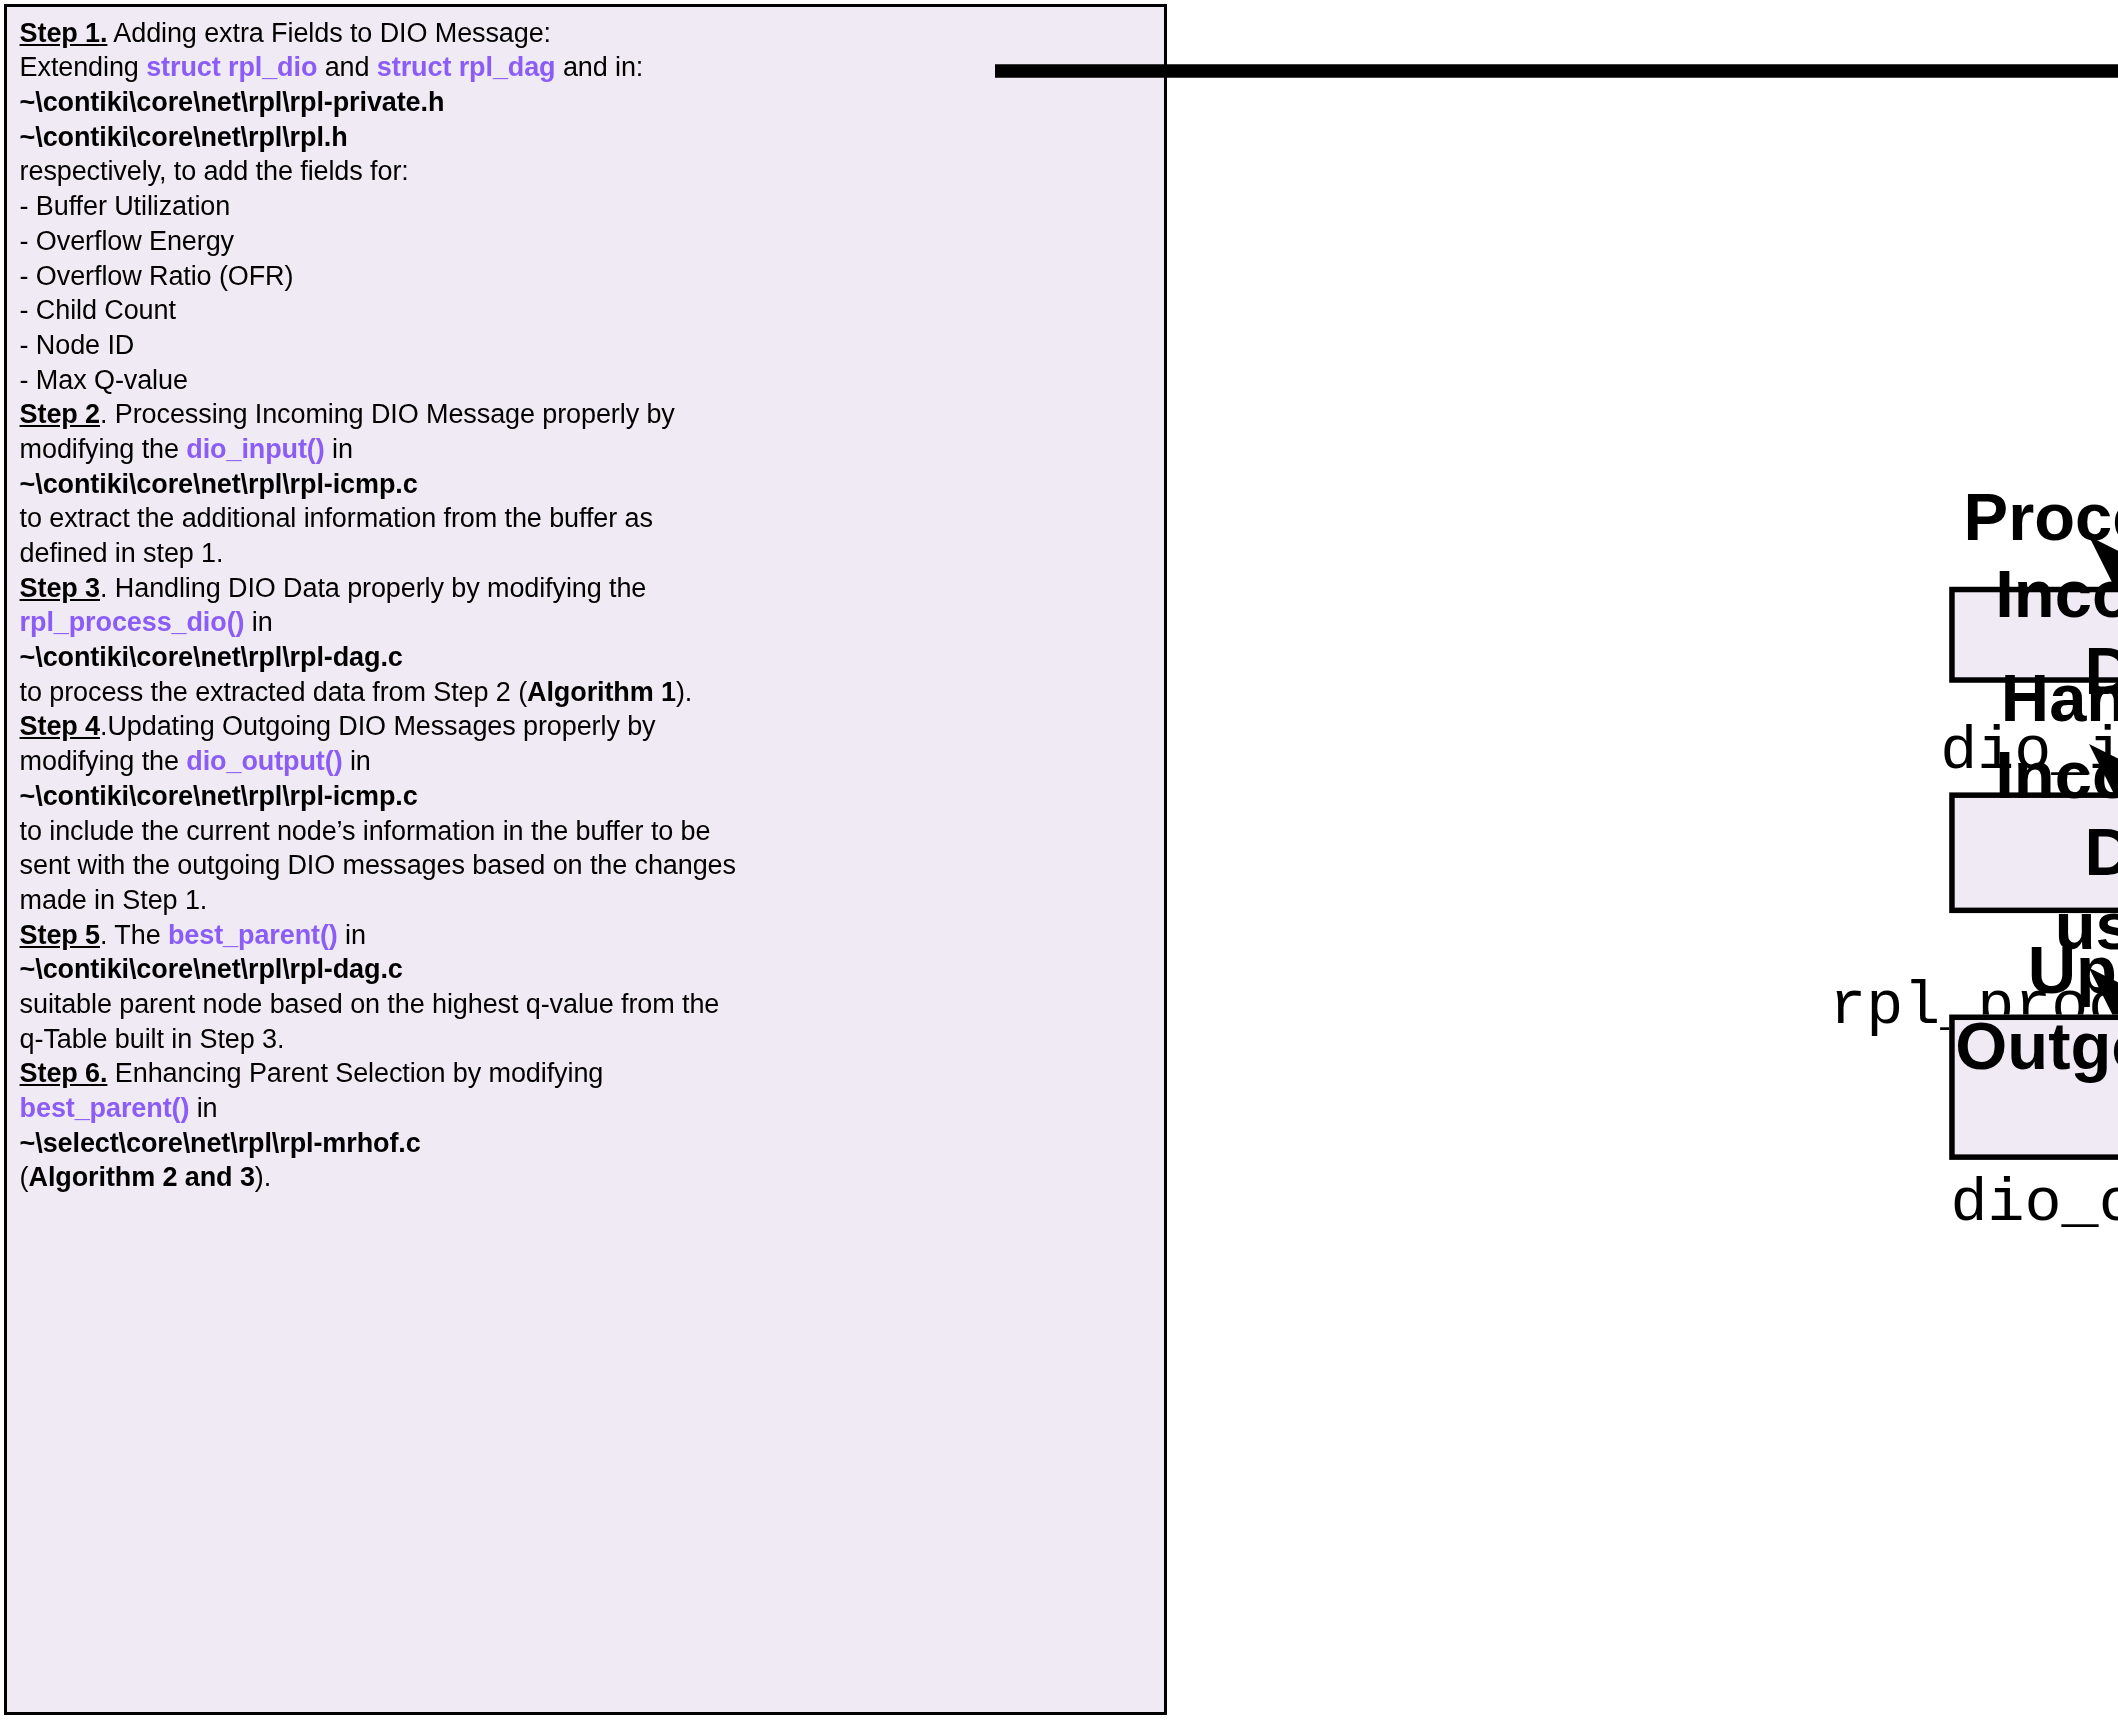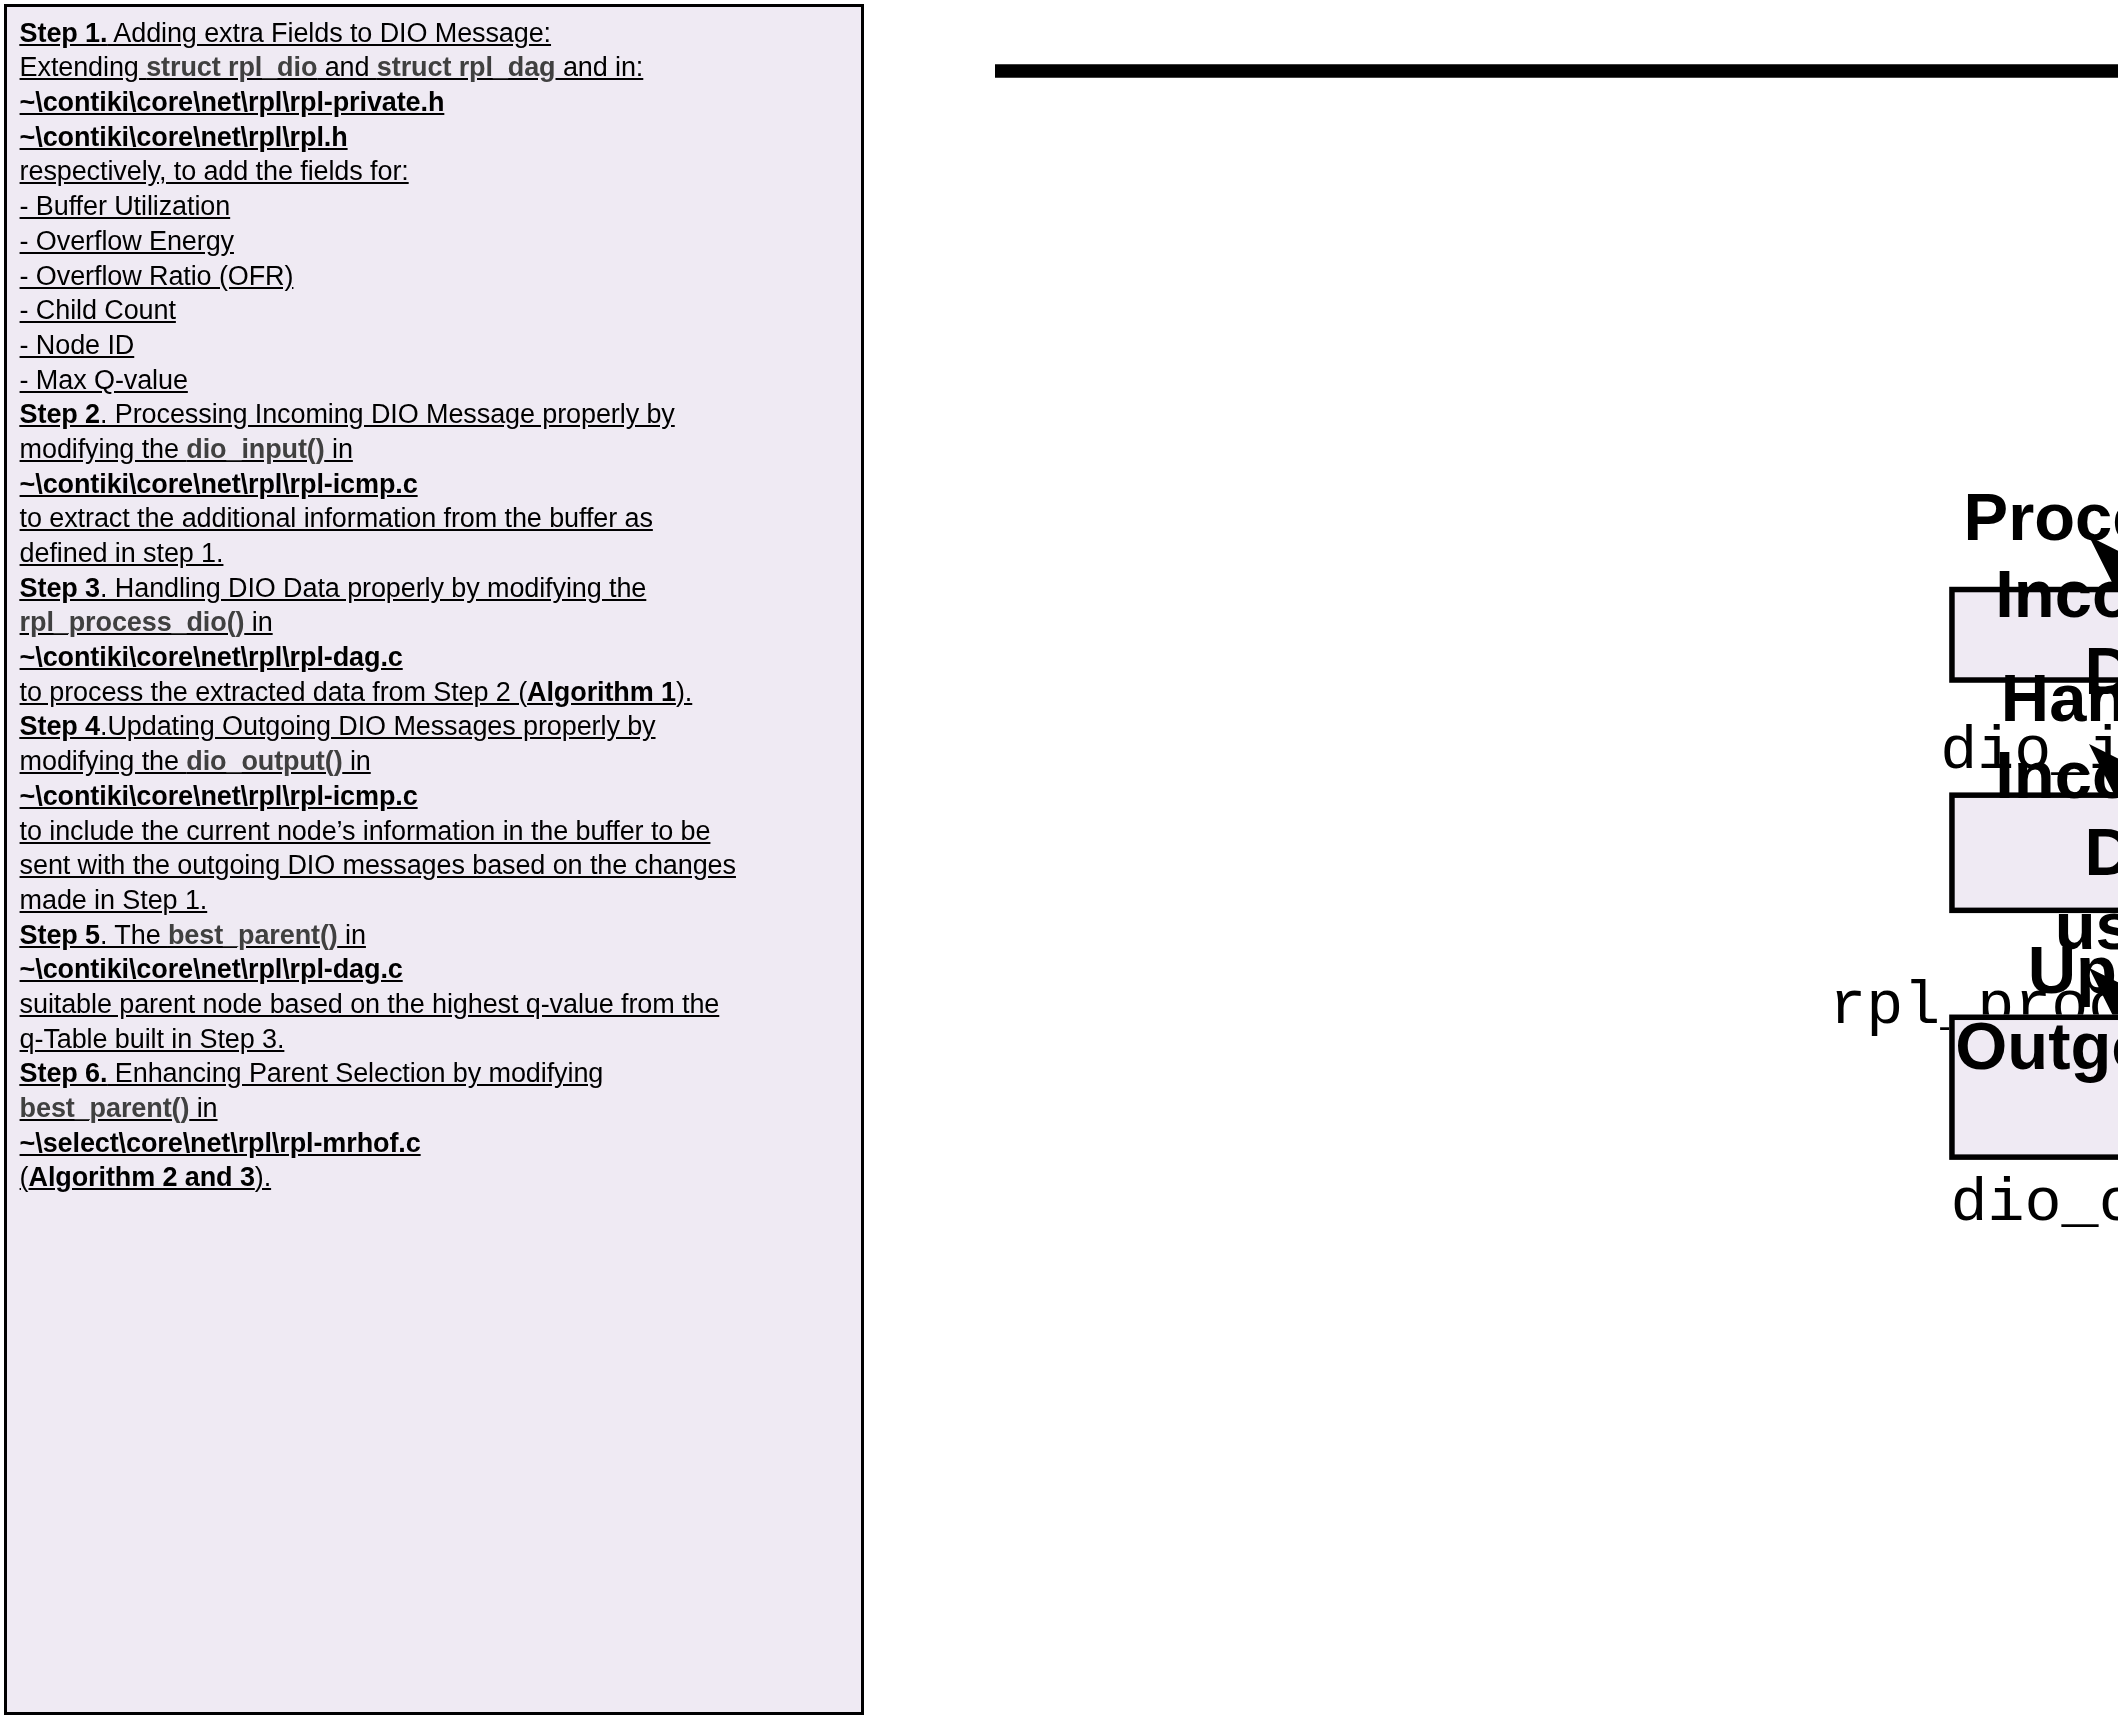--- a/index.html
+++ b/index.html
@@ -16,38 +16,37 @@
     height: 1730px;
     background: #ffffff;
     overflow: hidden;
   }
 
   
   #steps-panel {
     position: absolute;
     left: 3.9px;
     top: 3.9px;
-    width: 860px;
+    width: 1163px;
     height: 1711px;
     background: #EFEAF3;
     border: 3.4px solid #000000;
     box-sizing: border-box;
     padding: 8.8px 12.7px 4.9px 12.7px;
-    text-decoration: underline;
   }
   .step-line {
     font-size: 27px;
     line-height: 1.285;
     color: #000000;
     white-space: nowrap;
     letter-spacing: -0.1px;
   }
   .bu { font-weight: bold; text-decoration: underline; }
   .b  { font-weight: bold; }
-  .cy { color: #404040; font-weight: bold; }
+  .cy { color: #8b5cf6; font-weight: bold; }
 
   
   #flow {
     position: absolute;
     left: 995px;
     top: 0;
     width: 1124px;
     height: 1730px;
   }
   .node {

